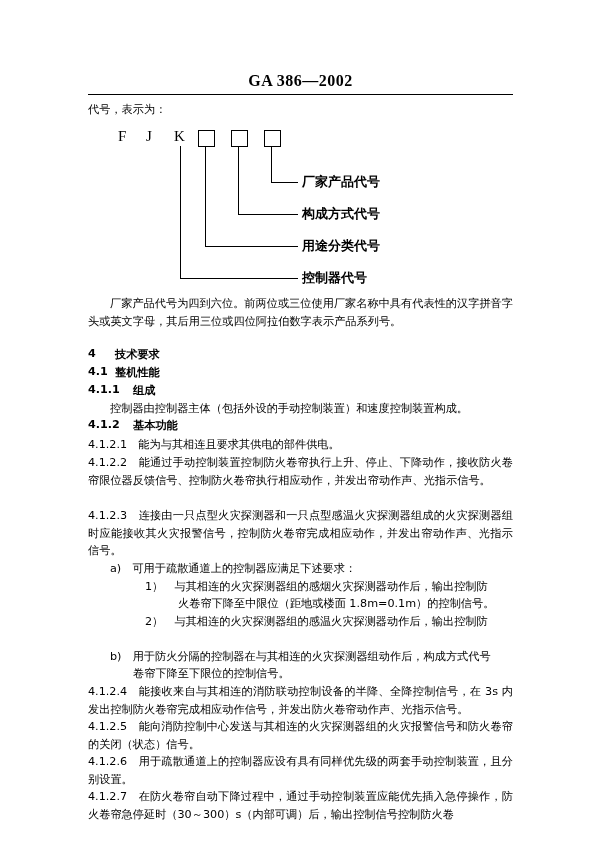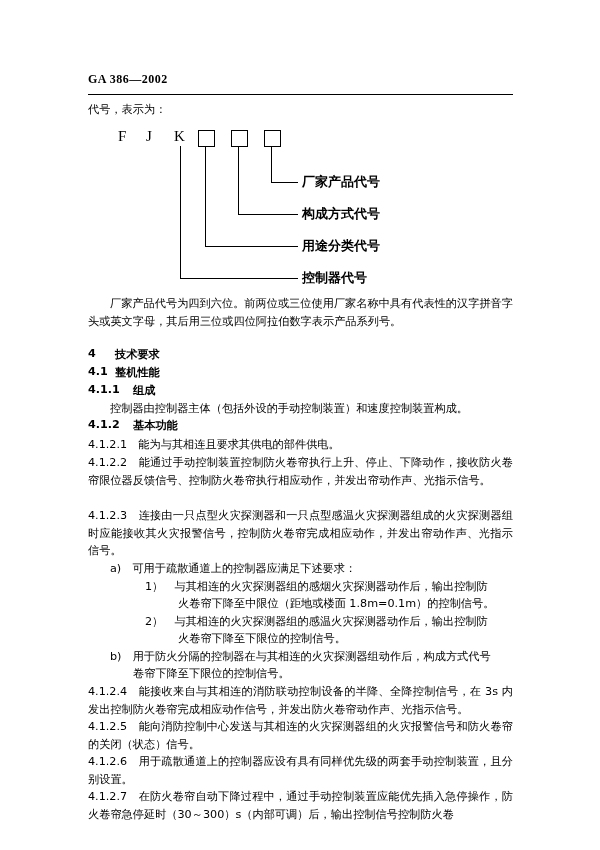--- a/index.html
+++ b/index.html
@@ -19,22 +19,22 @@
     position: absolute;
     left: 0; top: 0;
     width: 600px;
     height: 850px;
   }
   .header {
     position: absolute;
     left: 88px;
     top: 72px;
     width: 425px;
-    text-align: left;
-    font-size: 12px;
+    text-align: center;
+    font-size: 16px;
     font-weight: bold;
     letter-spacing: 0.5px;
     font-family: "Liberation Serif", serif;
   }
   .header-rule {
     position: absolute;
     left: 88px;
     top: 94px;
     width: 425px;
     height: 1px;
@@ -165,21 +165,20 @@
   <div class="blk" style="left:88px; top:436px; width:425px;">4.1.2.1　能为与其相连且要求其供电的部件供电。</div>
 
   <div class="blk" style="left:88px; top:454px; width:425px;">4.1.2.2　能通过手动控制装置控制防火卷帘执行上升、停止、下降动作，接收防火卷帘限位器反馈信号、控制防火卷帘执行相应动作，并发出帘动作声、光指示信号。</div>
 
   <div class="blk" style="left:88px; top:507px; width:425px;">4.1.2.3　连接由一只点型火灾探测器和一只点型感温火灾探测器组成的火灾探测器组时应能接收其火灾报警信号，控制防火卷帘完成相应动作，并发出帘动作声、光指示信号。</div>
 
   <div class="blk" style="left:110px; top:560px; width:403px;">a)　可用于疏散通道上的控制器应满足下述要求：</div>
   <div class="blk" style="left:145px; top:578px; width:368px;">1）　与其相连的火灾探测器组的感烟火灾探测器动作后，输出控制防</div>
   <div class="blk" style="left:178px; top:595px; width:335px;">火卷帘下降至中限位（距地或楼面 1.8m=0.1m）的控制信号。</div>
   <div class="blk" style="left:145px; top:613px; width:368px;">2）　与其相连的火灾探测器组的感温火灾探测器动作后，输出控制防</div>
-  <div class="blk" style="left:178px; top:630px; width:335px;">火卷帘下降至下限位的控制信号。</div>
   <div class="blk" style="left:110px; top:648px; width:403px;">b)　用于防火分隔的控制器在与其相连的火灾探测器组动作后，构成方式代号</div>
   <div class="blk" style="left:133px; top:665px; width:380px;">卷帘下降至下限位的控制信号。</div>
 
   <div class="blk" style="left:88px; top:683px; width:425px;">4.1.2.4　能接收来自与其相连的消防联动控制设备的半降、全降控制信号，在 3s 内发出控制防火卷帘完成相应动作信号，并发出防火卷帘动作声、光指示信号。</div>
 
   <div class="blk" style="left:88px; top:718px; width:425px;">4.1.2.5　能向消防控制中心发送与其相连的火灾探测器组的火灾报警信号和防火卷帘的关闭（状态）信号。</div>
 
   <div class="blk" style="left:88px; top:753px; width:425px;">4.1.2.6　用于疏散通道上的控制器应设有具有同样优先级的两套手动控制装置，且分别设置。</div>
 
   <div class="blk" style="left:88px; top:788px; width:425px;">4.1.2.7　在防火卷帘自动下降过程中，通过手动控制装置应能优先插入急停操作，防火卷帘急停延时（30～300）s（内部可调）后，输出控制信号控制防火卷</div>

